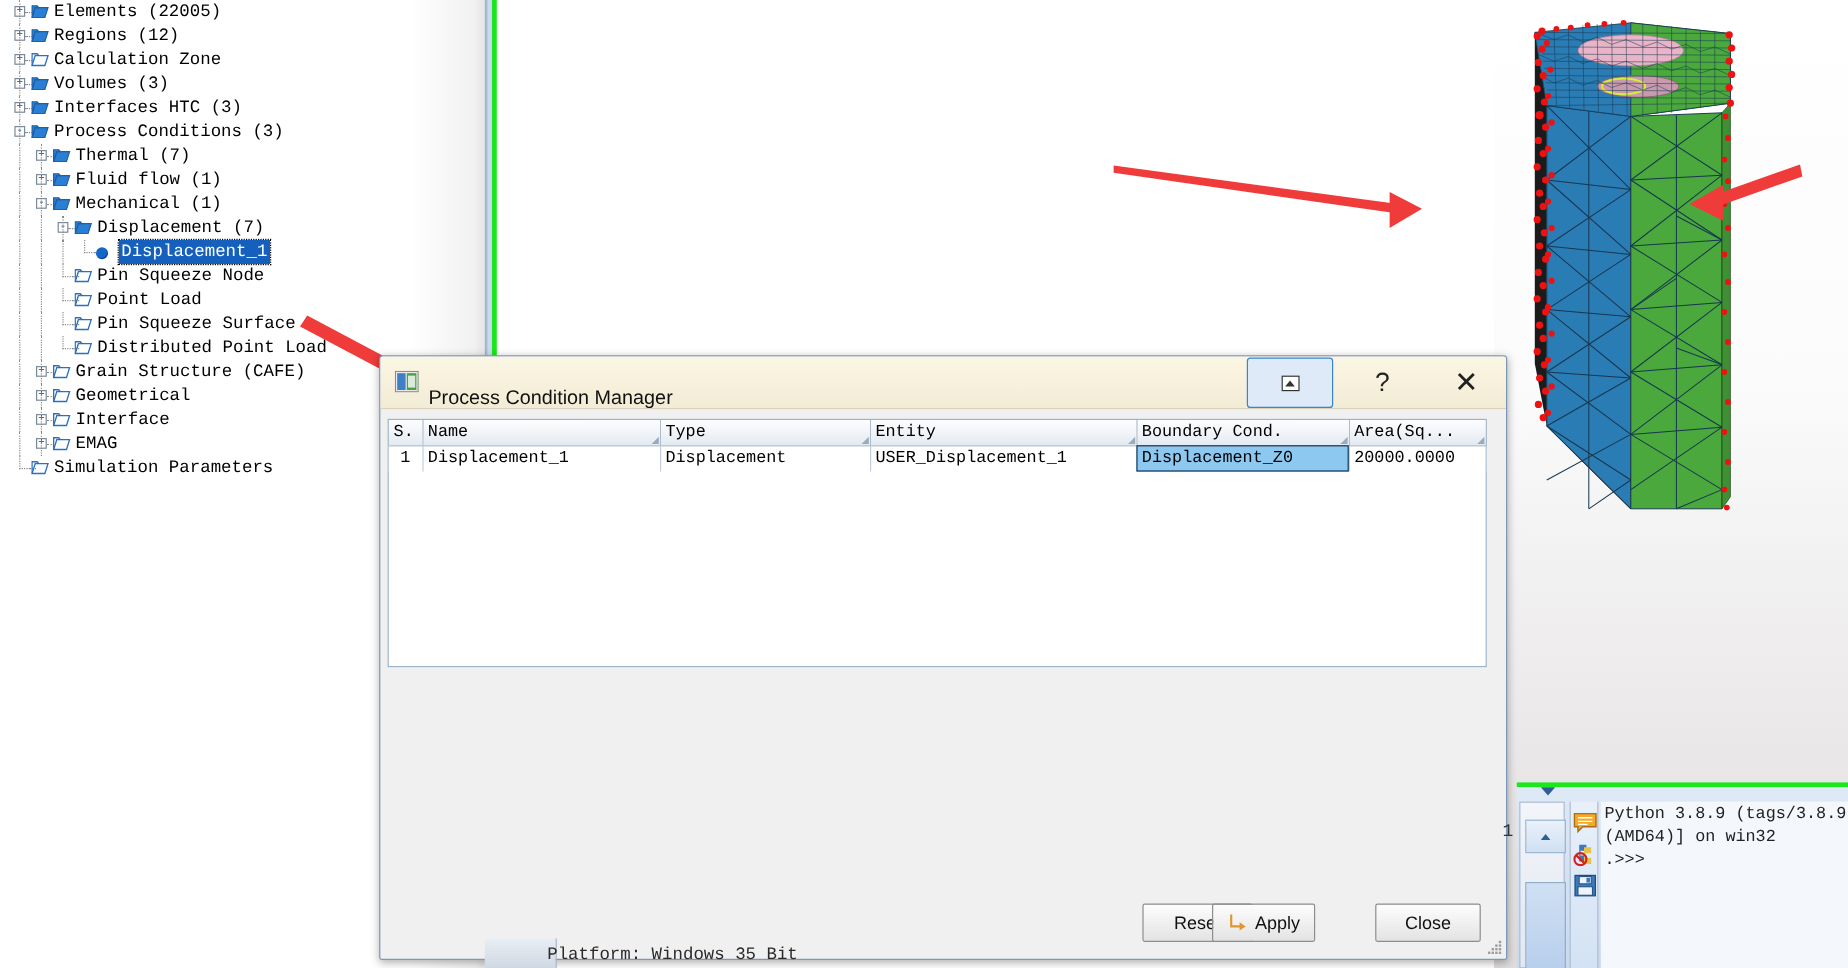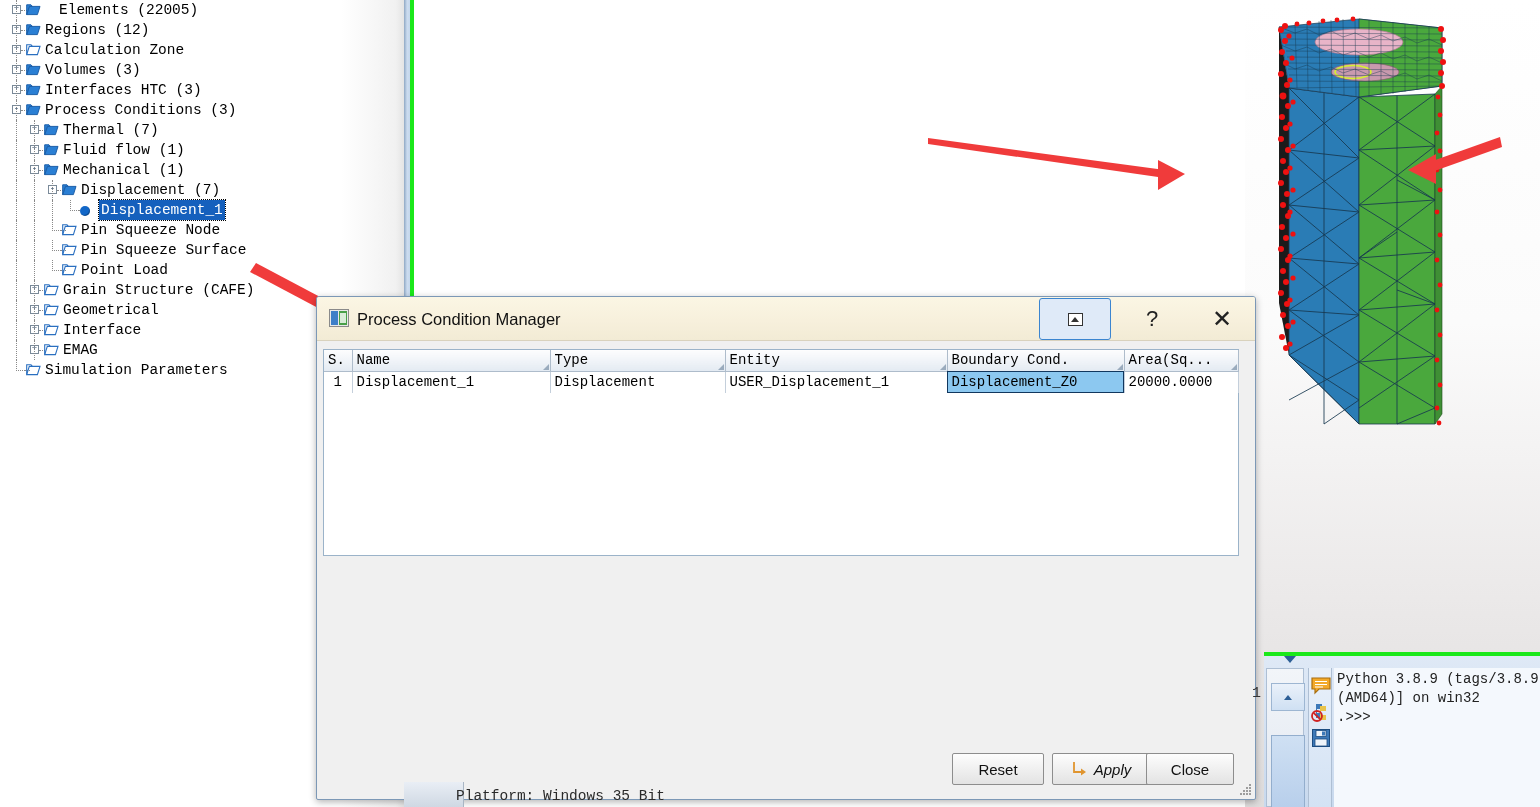--- a/index.html
+++ b/index.html
@@ -97,21 +97,21 @@
     border-radius:3px 3px 2px 2px;
   }
   #titlebar {
     position:relative; height:44px;
     background:linear-gradient(to bottom,#fbf6e4 0%,#f7f0dc 55%,#f2ebd5 100%);
     border-bottom:1px solid #d9d2bd;
     border-radius:2px 2px 0 0;
   }
   #title-icon { position:absolute; left:12px; top:12px; width:20px; height:18px; }
   #title-text {
-    position:absolute; left:40px; top:10px; height:24px; line-height:24px;
+    position:absolute; left:40px; top:23px; height:24px; line-height:24px;
     font-size:16.5px; color:#111;
   }
   .tb-btn {
     position:absolute; top:0; display:flex; align-items:center; justify-content:center;
     cursor:pointer; user-select:none;
   }
   #tb-restore {
     left:722px; top:1px; width:72px; height:42px;
     background:#dfeaf8; border:1px solid #3b85d0; border-radius:3px;
   }
@@ -160,21 +160,21 @@
 
   
   .dlg-btn {
     position:absolute; height:32px;
     background:linear-gradient(to bottom,#fdfdfd,#f0f0f0 50%,#e3e3e3);
     border:1px solid #8d8d8d; border-radius:2px;
     display:flex; align-items:center; justify-content:center;
     font-size:15px; color:#111; cursor:pointer;
   }
   #btn-reset { left:952px; top:753px; width:92px; }
-  #btn-apply { left:1052px; top:753px; width:98px;font-style:italic; }
+  #btn-apply { left:1010px; top:753px; width:86px; }
   #btn-close { left:1146px; top:753px; width:88px; }
   #btn-apply .ap-ico { margin-right:7px; }
 
   #resize-grip {
     position:absolute; right:3px; bottom:3px; width:13px; height:13px;
   }
   #platform-text {
     position:absolute; left:456px; top:788px;
     font-family:"Liberation Mono", monospace; font-size:14.5px; color:#2a2a2a;
   }
@@ -241,21 +241,21 @@
       <div class="tree-row">
         <div class="twisty" style="left:12px">+</div>
         <div class="hline" style="left:21px; width:6px"></div>
         <div class="vline" style="left:16px"></div>
         <div class="folder" style="left:26px">
           <svg viewBox="0 0 15 13">
             <path d="M0.7,11.6 L3.3,3.4 L14,3.4 L11.4,11.6 Z" fill="#2a7fd4" stroke="#1d5fa8" stroke-width="1"></path>
             <path d="M0.7,11.6 L0.7,1.8 L5,1.8 L6.3,3.4 L3.3,3.4 Z" fill="#2a7fd4" stroke="#1d5fa8" stroke-width="1"></path>
           </svg>
         </div>
-        <div class="tree-label" style="left:59px">Elements  (22005)</div>
+        <div class="tree-label" style="left:45px">Elements  (22005)</div>
       </div>
       <div class="tree-row">
         <div class="twisty" style="left:12px">+</div>
         <div class="hline" style="left:21px; width:6px"></div>
         <div class="vline" style="left:16px"></div>
         <div class="folder" style="left:26px">
           <svg viewBox="0 0 15 13">
             <path d="M0.7,11.6 L3.3,3.4 L14,3.4 L11.4,11.6 Z" fill="#2a7fd4" stroke="#1d5fa8" stroke-width="1"></path>
             <path d="M0.7,11.6 L0.7,1.8 L5,1.8 L6.3,3.4 L3.3,3.4 Z" fill="#2a7fd4" stroke="#1d5fa8" stroke-width="1"></path>
           </svg>
@@ -389,34 +389,47 @@
         <div class="vline" style="left:16px"></div>
         <div class="vline" style="left:34px"></div>
         <div class="elbow" style="left:52px"></div>
         <div class="hline" style="left:61px; width:5px"></div>
         <div class="folder" style="left:62px">
           <svg viewBox="0 0 15 13">
             <path d="M0.7,11.6 L3.3,3.4 L14,3.4 L11.4,11.6 Z" fill="none" stroke="#2a6fc0" stroke-width="1.1"></path>
             <path d="M0.7,11.6 L0.7,1.8 L5,1.8 L6.3,3.4" fill="none" stroke="#2a6fc0" stroke-width="1.1"></path>
           </svg>
         </div>
-        <div class="tree-label" style="left:81px">Pin Squeeze Surface</div>
+        <div class="tree-label" style="left:81px">Point Load</div>
       </div>
       <div class="tree-row">
         <div class="vline" style="left:16px"></div>
         <div class="vline" style="left:34px"></div>
         <div class="elbow" style="left:52px"></div>
         <div class="hline" style="left:61px; width:5px"></div>
         <div class="folder" style="left:62px">
           <svg viewBox="0 0 15 13">
             <path d="M0.7,11.6 L3.3,3.4 L14,3.4 L11.4,11.6 Z" fill="none" stroke="#2a6fc0" stroke-width="1.1"></path>
             <path d="M0.7,11.6 L0.7,1.8 L5,1.8 L6.3,3.4" fill="none" stroke="#2a6fc0" stroke-width="1.1"></path>
           </svg>
         </div>
-        <div class="tree-label" style="left:81px">Point Load</div>
+        <div class="tree-label" style="left:81px">Pin Squeeze Surface</div>
+      </div>
+      <div class="tree-row">
+        <div class="vline" style="left:16px"></div>
+        <div class="vline" style="left:34px"></div>
+        <div class="elbow" style="left:52px"></div>
+        <div class="hline" style="left:61px; width:5px"></div>
+        <div class="folder" style="left:62px">
+          <svg viewBox="0 0 15 13">
+            <path d="M0.7,11.6 L3.3,3.4 L14,3.4 L11.4,11.6 Z" fill="none" stroke="#2a6fc0" stroke-width="1.1"></path>
+            <path d="M0.7,11.6 L0.7,1.8 L5,1.8 L6.3,3.4" fill="none" stroke="#2a6fc0" stroke-width="1.1"></path>
+          </svg>
+        </div>
+        <div class="tree-label" style="left:81px">Distributed Point Load</div>
       </div>
       <div class="tree-row">
         <div class="vline" style="left:16px"></div>
         <div class="twisty" style="left:30px">+</div>
         <div class="hline" style="left:39px; width:6px"></div>
         <div class="vline" style="left:34px"></div>
         <div class="folder" style="left:44px">
           <svg viewBox="0 0 15 13">
             <path d="M0.7,11.6 L3.3,3.4 L14,3.4 L11.4,11.6 Z" fill="none" stroke="#2a6fc0" stroke-width="1.1"></path>
             <path d="M0.7,11.6 L0.7,1.8 L5,1.8 L6.3,3.4" fill="none" stroke="#2a6fc0" stroke-width="1.1"></path>

